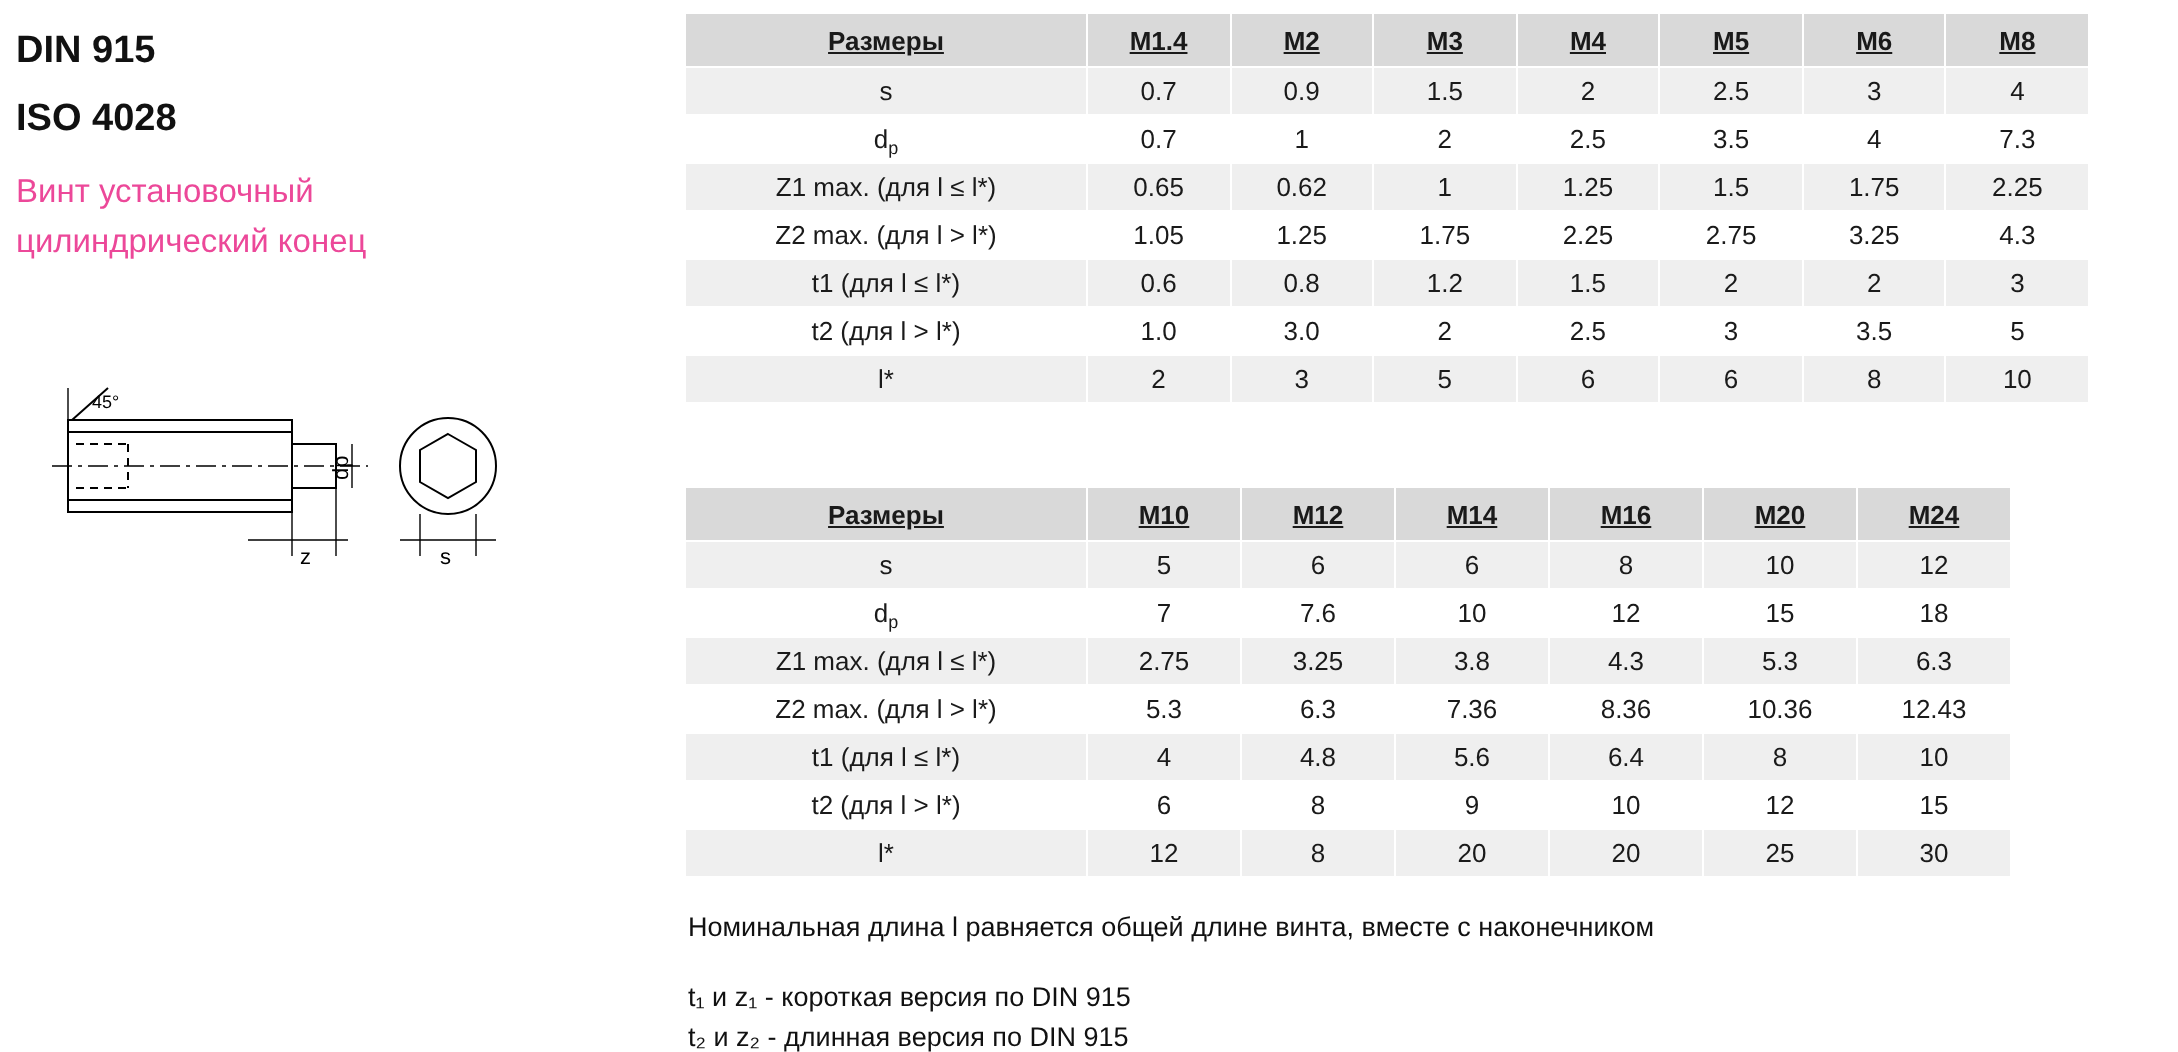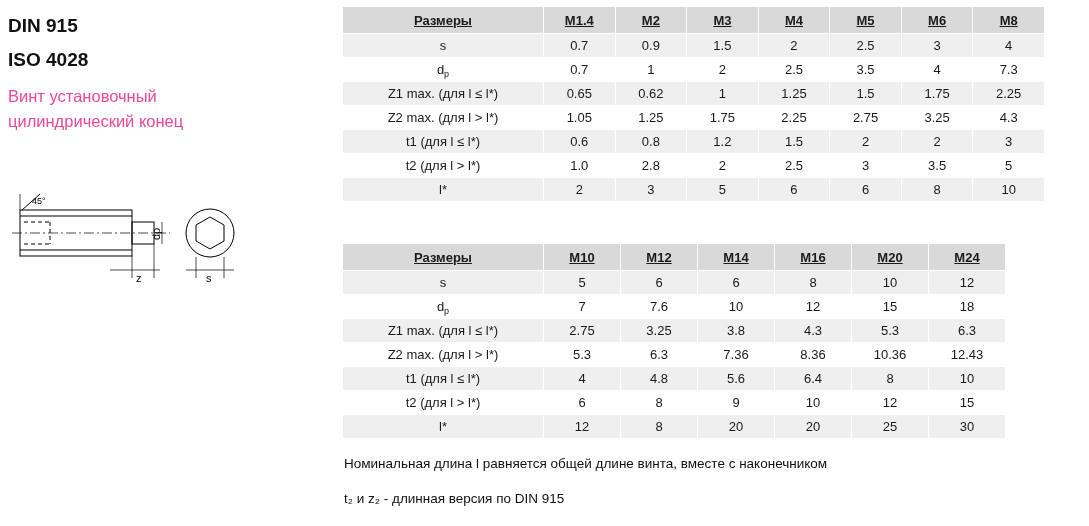--- a/index.html
+++ b/index.html
@@ -37,21 +37,21 @@
   #desc-block {
     margin-top: 12px;
     font-size: 16.5px;
     line-height: 25px;
     color: #ec4899;
   }
   .desc-line { white-space: nowrap; }
 
   #drawing {
     position: absolute;
-    left: 2px;
+    left: 16px;
     top: 182px;
     width: 250px;
     height: 110px;
   }
 
   
   .tbl {
     position: absolute;
     border-collapse: collapse;
     font-size: 13px;
@@ -219,21 +219,21 @@
       <td class="val">1.2</td>
       <td class="val">1.5</td>
       <td class="val">2</td>
       <td class="val">2</td>
       <td class="val">3</td>
       <td class="tail"></td>
     </tr>
     <tr>
       <td class="lbl">t2 (для l &gt; l*)</td>
       <td class="val">1.0</td>
-      <td class="val">2.8</td>
+      <td class="val">3.0</td>
       <td class="val">2</td>
       <td class="val">2.5</td>
       <td class="val">3</td>
       <td class="val">3.5</td>
       <td class="val">5</td>
       <td class="tail"></td>
     </tr>
     <tr>
       <td class="lbl">l*</td>
       <td class="val">2</td>
@@ -338,14 +338,15 @@
       <td class="val">25</td>
       <td class="val">30</td>
       <td class="tail"></td>
       <td class="tail"></td>
     </tr>
   </tbody>
 </table>
 
 <div id="notes">
   <div class="note-main">Номинальная длина l равняется общей длине винта, вместе с наконечником</div>
+  <div class="note-sub">t₁ и z₁ - короткая  версия по DIN 915</div>
   <div class="note-sub">t₂ и z₂ - длинная версия по DIN 915</div>
 </div>
 
 </body></html>

